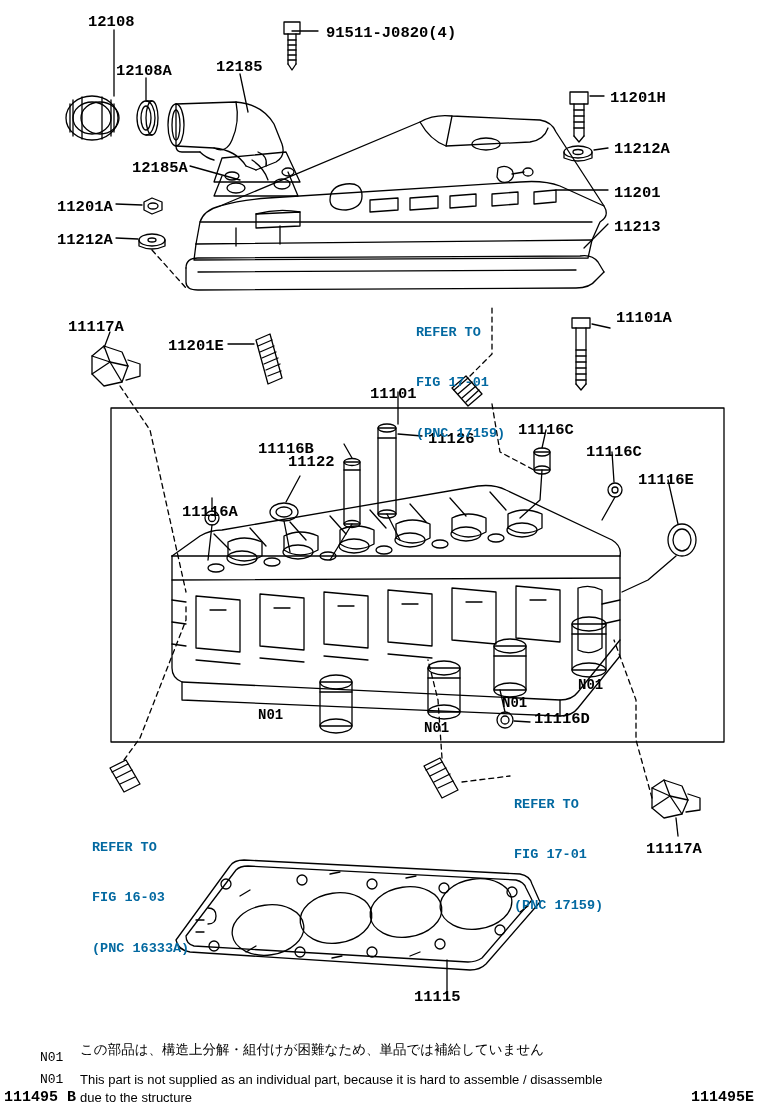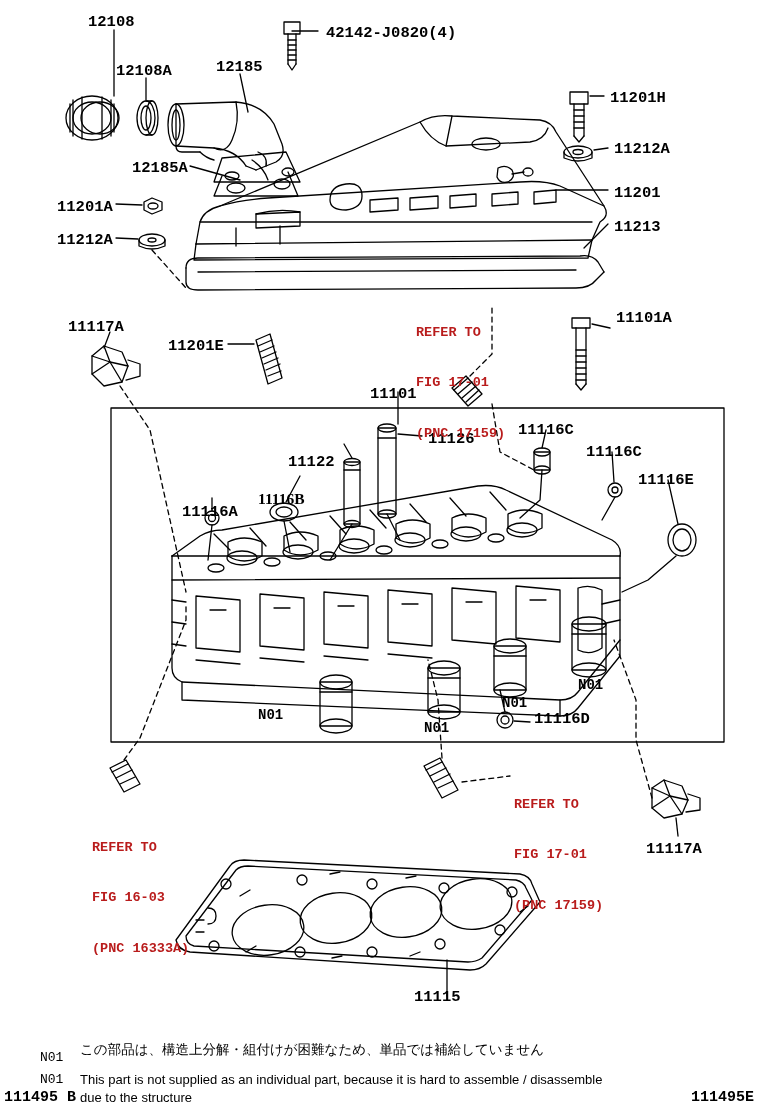--- a/index.html
+++ b/index.html
@@ -31,21 +31,21 @@
     line-height: 1.18;
     color: #000;
   }
   .refer {
     position: absolute;
     font-family: "Liberation Mono", monospace;
     font-weight: bold;
     font-size: 13.5px;
     white-space: pre;
     line-height: 1.25;
-    color: #b91c1c;
+    color: #0369a1;
   }
   .n01 {
     position: absolute;
     font-family: "Liberation Mono", monospace;
     font-weight: bold;
     font-size: 14px;
     color: #000;
   }
   .note {
     position: absolute;
@@ -409,37 +409,37 @@
       <path d="M520 912 L528 906"></path>
       <path d="M196 920 L204 920 M196 932 L204 932"></path>
     </g>
 
   </g>
 </svg>
 
 <div class="lbl" style="left:88px;  top:13px;">12108</div>
 <div class="lbl" style="left:116px; top:62px;">12108A</div>
 <div class="lbl" style="left:216px; top:58px;">12185</div>
-<div class="lbl" style="left:326px; top:24px;">42142-J0820(4)</div>
+<div class="lbl" style="left:326px; top:24px;">91511-J0820(4)</div>
 <div class="lbl" style="left:610px; top:89px;text-align:right;">11201H</div>
 <div class="lbl" style="left:614px; top:140px;">11212A</div>
 <div class="lbl" style="left:132px; top:159px;">12185A</div>
 <div class="lbl" style="left:614px; top:184px;">11201</div>
 <div class="lbl" style="left:57px;  top:198px;">11201A</div>
 <div class="lbl" style="left:614px; top:218px;">11213</div>
 <div class="lbl" style="left:57px; top:231px;">11212A</div>
 <div class="lbl" style="left:68px; top:318px;">11117A</div>
 <div class="lbl" style="left:168px; top:337px;">11201E</div>
 <div class="lbl" style="left:616px; top:309px;text-align:right;">11101A</div>
 <div class="lbl" style="left:370px; top:385px;">11101</div>
 <div class="lbl" style="left:288px; top:438px;margin-top:15px;">11122</div>
 <div class="lbl" style="left:428px; top:430px;">11126</div>
 <div class="lbl" style="left:518px; top:421px;">11116C</div>
 <div class="lbl" style="left:586px; top:443px;">11116C</div>
-<div class="lbl" style="left:258px; top:490px;font-family:Liberation Serif, serif;">11116B</div>
+<div class="lbl" style="left:258px; top:440px;">11116B</div>
 <div class="lbl" style="left:638px; top:471px;">11116E</div>
 <div class="lbl" style="left:182px; top:488px;margin-top:15px;">11116A</div>
 <div class="lbl" style="left:534px; top:710px;">11116D</div>
 <div class="lbl" style="left:646px; top:840px;">11117A</div>
 <div class="lbl" style="left:414px; top:988px;">11115</div>
 
 <div class="n01" style="left:258px; top:707px;">N01</div>
 <div class="n01" style="left:424px; top:720px;">N01</div>
 <div class="n01" style="left:502px; top:695px;">N01</div>
 <div class="n01" style="left:578px; top:677px;">N01</div>

